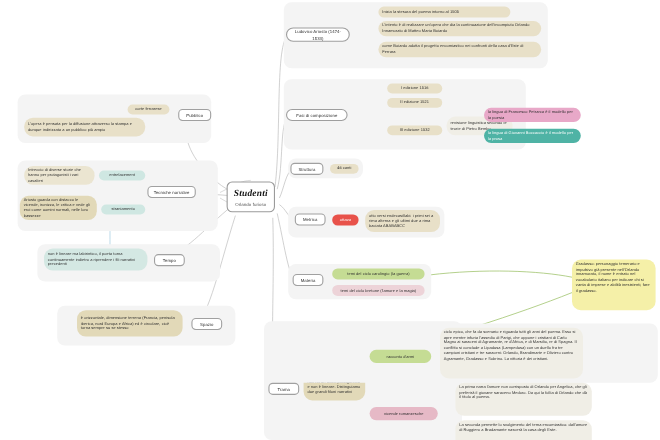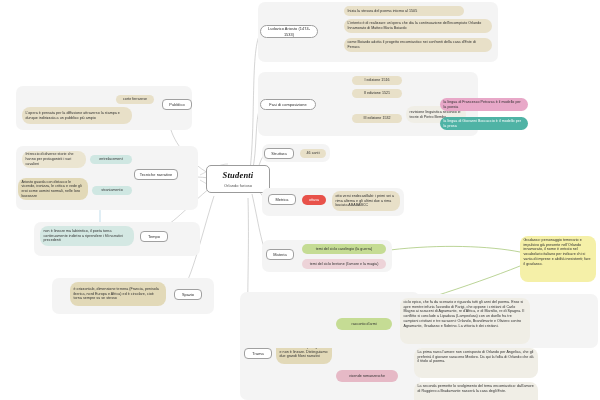--- a/index.html
+++ b/index.html
@@ -216,21 +216,21 @@
 
   <div class="panel" style="left:52px;top:278px;width:162px;height:36px;"></div>
 
   <div class="node tan" style="left:70px;top:282px;width:96px;height:24px;">
     <span>è orizzontale, dimensione terrena (Francia, penisola iberica, nord Europa e Africa) ed è circolare, cioè torna sempre su se stesso</span>
   </div>
   <div class="node pillw" style="left:174px;top:289px;width:28px;height:11px;">
     <span>Spazio</span>
   </div>
 
-  <div class="node center" style="left:206px;top:165px;width:64px;height:28px;">
+  <div class="node center" style="left:206px;top:165px;width:44px;height:28px;">
     <span class="title">Studenti</span>
     <span class="sub">Orlando furioso</span>
   </div>
 
   <div class="panel" style="left:262px;top:144px;width:68px;height:18px;"></div>
   <div class="node pillw" style="left:264px;top:148px;width:30px;height:11px;">
     <span>Struttura</span>
   </div>
   <div class="node cream center-text" style="left:300px;top:149px;width:26px;height:9px;">
     <span>46 canti</span>

